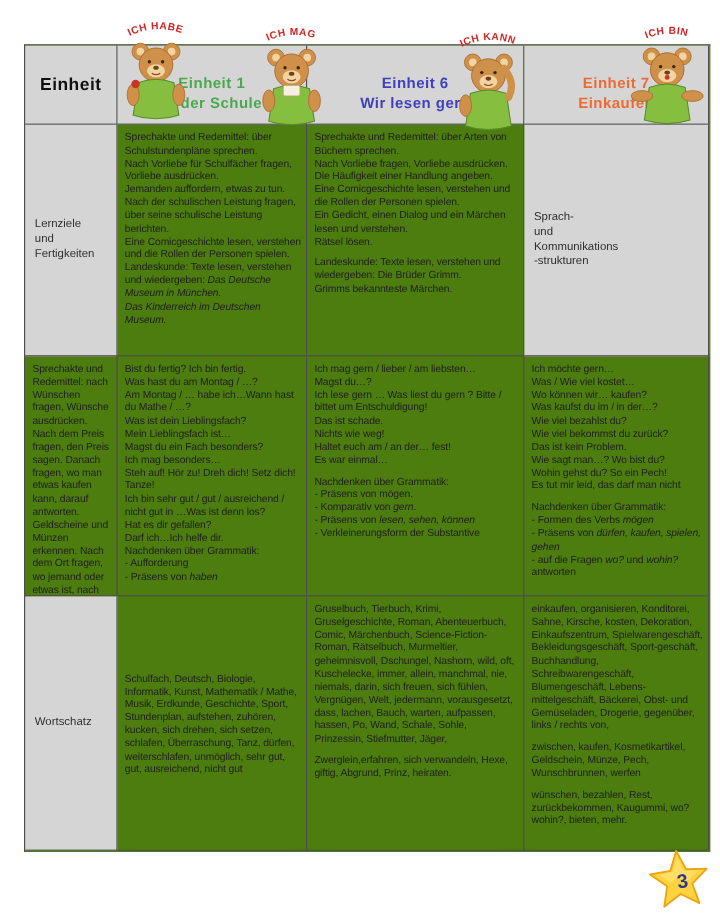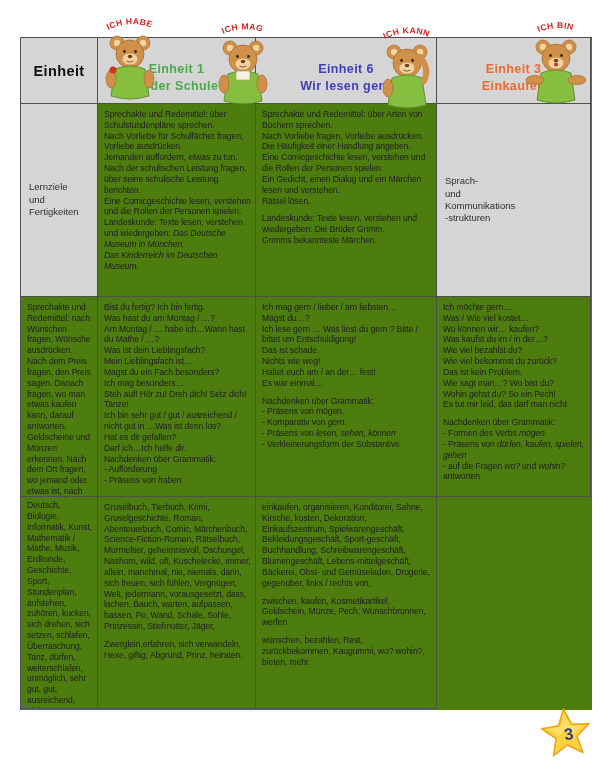--- a/index.html
+++ b/index.html
@@ -71,21 +71,21 @@
   </div>
   <div class="cell gray head head-0">
     <div>Einheit 1</div>
     <div>In der Schule</div>
   </div>
   <div class="cell gray head head-1">
     <div>Einheit 6</div>
     <div>Wir lesen gern</div>
   </div>
   <div class="cell gray head head-2">
-    <div>Einheit 3</div>
+    <div>Einheit 7</div>
     <div>Einkaufen</div>
   </div>
 
   <div class="cell gray rowlabel">Lernziele und
 Fertigkeiten</div>
   <div class="cell content" data-cell="0-0"><div class="para"><span>Sprechakte und Redemittel: über Schulstundenpläne sprechen.
 Nach Vorliebe für Schulfächer fragen, Vorliebe ausdrücken.
 Jemanden auffordern, etwas zu tun.
 Nach der schulischen Leistung fragen, über seine schulische Leistung berichten.
 Eine Comicgeschichte lesen, verstehen und die Rollen der Personen spielen.
@@ -140,20 +140,21 @@
 Wie viel bezahlst du?
 Wie viel bekommst du zurück?
 Das ist kein Problem.
 Wie sagt man…?  Wo bist du?
 Wohin gehst du? So ein Pech!
 Es tut mir leid, das darf man nicht</span></div><div class="para"><span>Nachdenken über Grammatik:
 - Formen des Verbs </span><em>mögen</em><span>
 - Präsens von </span><em>dürfen, kaufen, spielen, gehen</em><span>
 - auf die Fragen </span><em>wo?</em><span> und </span><em>wohin?</em><span> antworten</span></div></div>
 
+  <div class="cell gray rowlabel">Wortschatz</div>
   <div class="cell content" data-cell="2-0"><div class="para"><span>Schulfach, Deutsch, Biologie, Informatik, Kunst, Mathematik / Mathe, Musik, Erdkunde, Geschichte, Sport, Stundenplan, aufstehen, zuhören, kucken, sich drehen, sich setzen, schlafen, Überraschung, Tanz, dürfen, weiterschlafen, unmöglich, sehr gut, gut, ausreichend, nicht gut</span></div></div>
   <div class="cell content" data-cell="2-1"><div class="para"><span>Gruselbuch, Tierbuch, Krimi, Gruselgeschichte, Roman, Abenteuerbuch, Comic, Märchenbuch, Science-Fiction-Roman, Rätselbuch, Murmeltier, geheimnisvoll, Dschungel, Nashorn, wild, oft, Kuschelecke, immer, allein, manchmal, nie, niemals, darin, sich freuen, sich fühlen, Vergnügen, Welt, jedermann, vorausgesetzt, dass, lachen, Bauch, warten, aufpassen, hassen, Po, Wand, Schale, Sohle, Prinzessin, Stiefmutter, Jäger,</span></div><div class="para"><span>Zwerglein,erfahren, sich verwandeln, Hexe, giftig, Abgrund, Prinz, heiraten.</span></div></div>
   <div class="cell content" data-cell="2-2"><div class="para"><span>einkaufen, organisieren, Konditorei, Sahne, Kirsche, kosten, Dekoration, Einkaufszentrum, Spielwarengeschäft, Bekleidungsgeschäft, Sport-geschäft, Buchhandlung, Schreibwarengeschäft, Blumengeschäft, Lebens-mittelgeschäft, Bäckerei, Obst- und Gemüseladen, Drogerie, gegenüber, links / rechts von,</span></div><div class="para"><span>zwischen, kaufen, Kosmetikartikel, Geldschein, Münze, Pech, Wunschbrunnen, werfen</span></div><div class="para"><span>wünschen, bezahlen, Rest, zurückbekommen, Kaugummi, wo? wohin?, bieten, mehr.</span></div></div>
 </div>
 
 <div class="mascot m0">
   <svg width="74" height="94" viewBox="0 0 74 94">
     <path id="arc-0" d="M 6 27 Q 37 7 68 24" fill="none"></path>
     <text class="arcTxt" text-anchor="middle"><textPath href="#arc-0" startOffset="50%">ICH HABE</textPath></text>
     <g>

